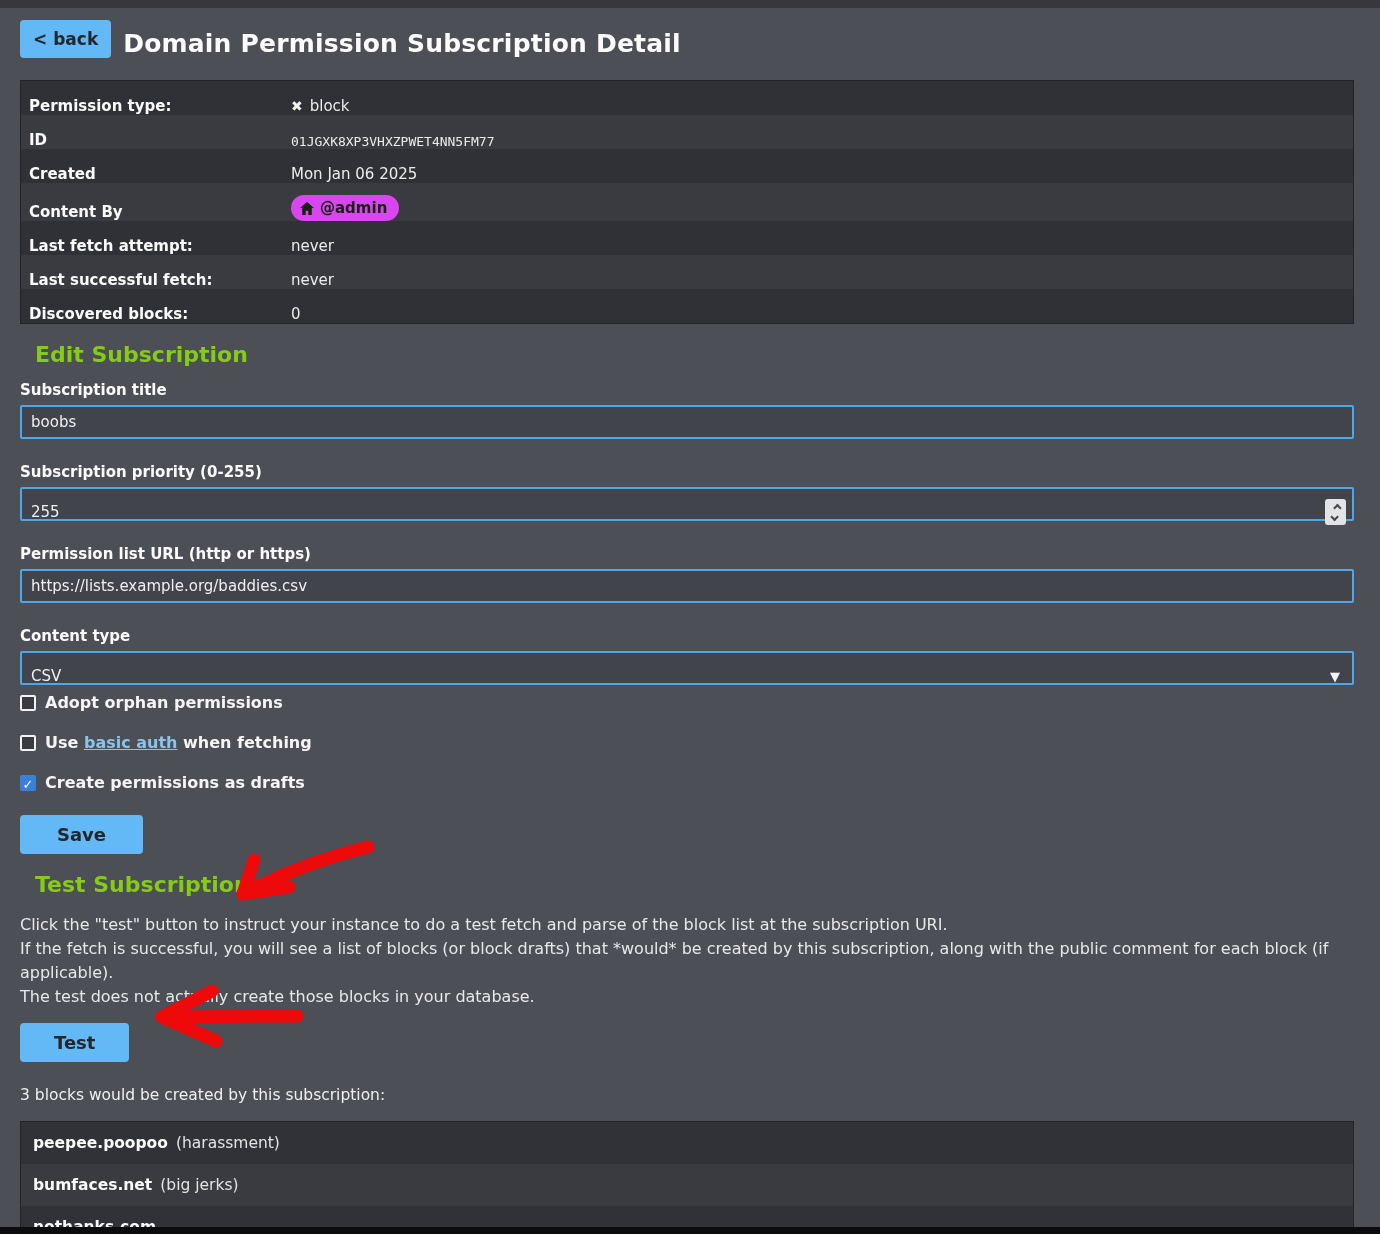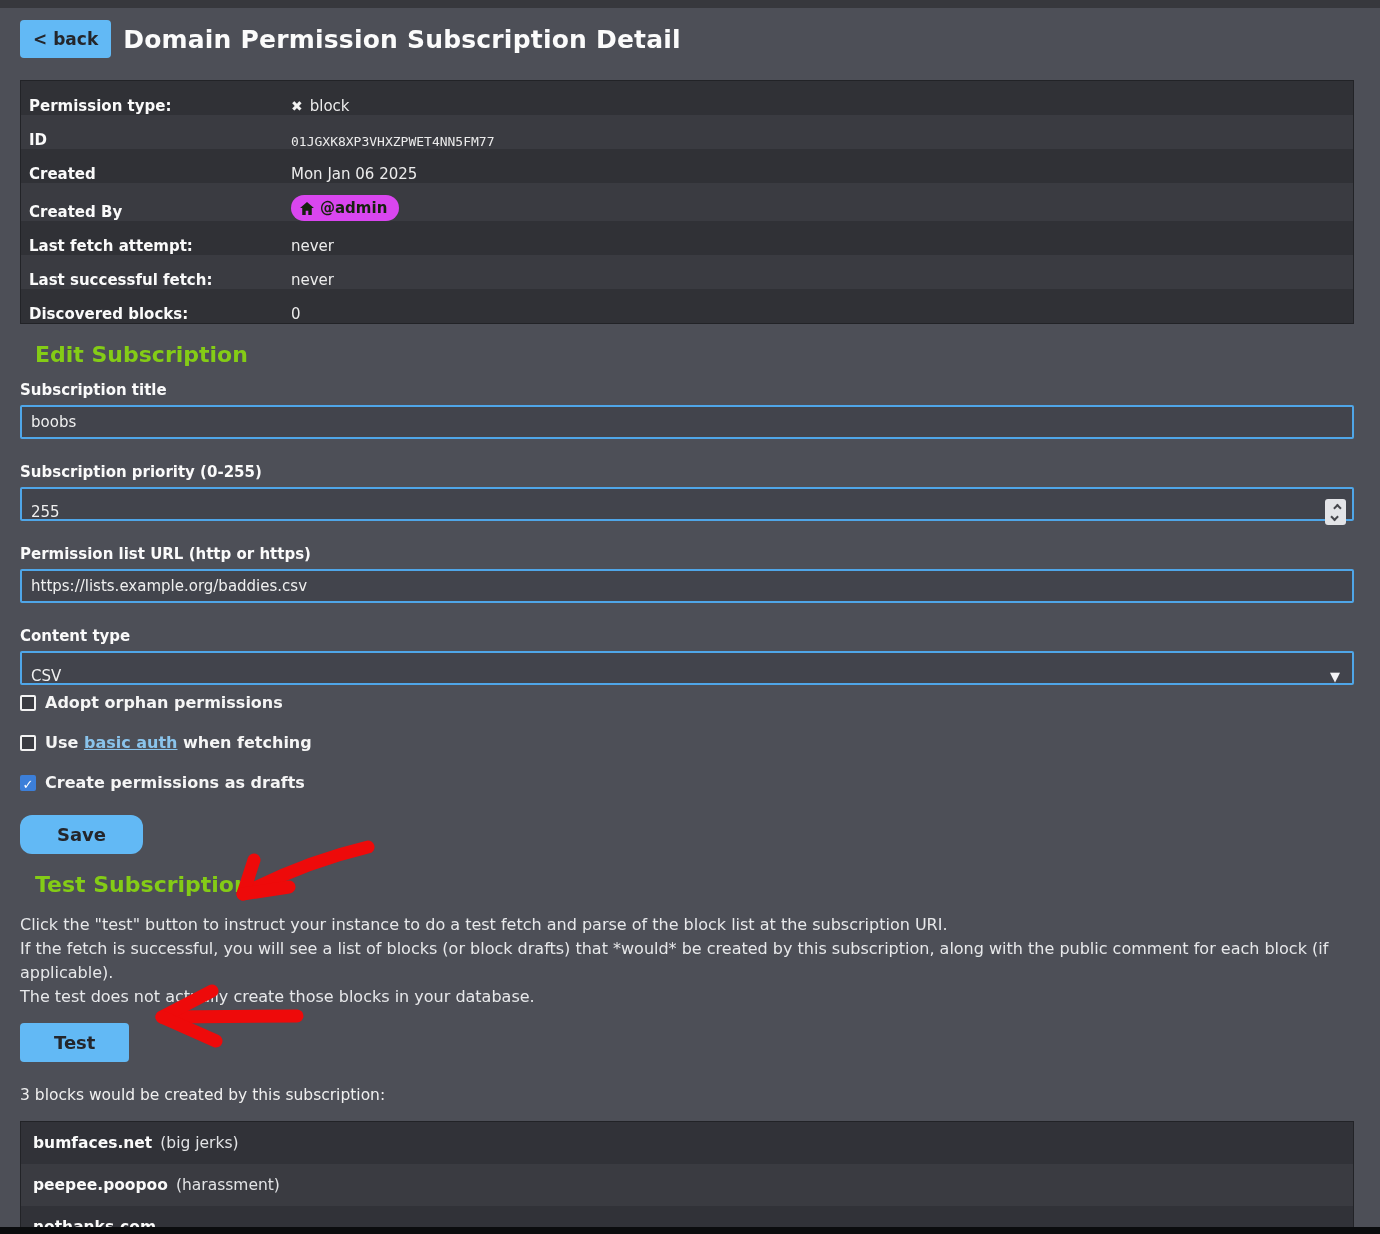--- a/index.html
+++ b/index.html
@@ -9,21 +9,21 @@
     font-family:"DejaVu Sans","Liberation Sans",sans-serif;
     color:#f5f5f5;
     position:relative;
   }
   .top-strip { position:absolute; top:0; left:0; width:100%; height:8px; background:#37383d; }
   .bottom-strip { position:absolute; bottom:0; left:0; width:100%; height:7px; background:#0b0c0e; }
 
   .container { padding:20px 26px 0 20px; position:relative; }
 
   
-  .page-header { display:flex; align-items:center; gap:12px; margin-bottom:22px; }
+  .page-header { display:flex; align-items:flex-end; gap:12px; margin-bottom:22px; }
   .btn {
     background:#62b9f5; color:#24262b; font-weight:bold;
     border:none; border-radius:4px; cursor:pointer;
     font-family:inherit;
   }
   .back-btn { font-size:17px; padding:9px 13px; }
   h1 { font-size:25px; font-weight:bold; color:#fbfbfb; letter-spacing:0.2px; }
 
   
   .info-table { border:1px solid #222327; margin-bottom:18px; }
@@ -72,21 +72,21 @@
     background:#3a3b41; border:2px solid #f2f2f2; border-radius:2px;
   }
   .checkbox.checked {
     background:#3c7fd9; border-color:#3c7fd9;
     color:#fff; font-size:13px; line-height:16px; text-align:center; font-weight:bold;
   }
   .checkbox.checked::after { content:"✓"; }
   .cb-text { white-space:pre; }
   a.inline-link { color:#8ac4ec; text-decoration:underline; font-weight:bold; cursor:pointer; }
 
-  .save-btn { font-size:18px; padding:9px 37px; margin-top:2px; margin-bottom:18px; display:inline-block;border-radius:12px; }
+  .save-btn { font-size:18px; padding:9px 37px; margin-top:2px; margin-bottom:18px; display:inline-block; }
 
   
   h2.test-heading { margin-bottom:16px; }
   .description { font-size:16px; line-height:24px; color:#e7e8ea; margin-bottom:14px; }
   .test-btn { font-size:18px; padding:9px 34px; margin-bottom:24px; display:inline-block;text-align:center; }
   .result-text { font-size:15.5px; color:#f0f0f0; margin-bottom:17px; }
 
   .block-list { border:1px solid #222327; width:1334px; }
   .block-row { display:flex; align-items:center; min-height:42px; padding:0 12px; font-size:15.5px; gap:8px; }
   .block-row:nth-child(odd) { background:#313238; }
@@ -119,21 +119,21 @@
     </div>
     <div class="info-row">
       <div class="info-label">ID</div>
       <div class="info-value mono">01JGXK8XP3VHXZPWET4NN5FM77</div>
     </div>
     <div class="info-row">
       <div class="info-label">Created</div>
       <div class="info-value">Mon Jan 06 2025</div>
     </div>
     <div class="info-row tall">
-      <div class="info-label">Created By</div>
+      <div class="info-label">Content By</div>
       <div class="info-value">
         <span class="badge">
           <span>
             <svg width="14" height="13" viewBox="0 0 16 15">
                 <path d="M8 0 L16 7 H13.5 V15 H9.5 V10 H6.5 V15 H2.5 V7 H0 Z" fill="#15220e"></path>
               </svg>
           </span>
           <span>@admin</span>
         </span>
       </div>
@@ -199,26 +199,26 @@
     <div>If the fetch is successful, you will see a list of blocks (or block drafts) that *would* be created by this subscription, along with the public comment for each block (if applicable).</div>
     <div>The test does not actually create those blocks in your database.</div>
   </div>
 
   <button class="btn test-btn">Test</button>
 
   <div class="result-text">3 blocks would be created by this subscription:</div>
 
   <div class="block-list">
     <div class="block-row">
+      <span class="block-domain">peepee.poopoo</span>
+      <span class="block-comment">(harassment)</span>
+    </div>
+    <div class="block-row">
       <span class="block-domain">bumfaces.net</span>
       <span class="block-comment">(big jerks)</span>
-    </div>
-    <div class="block-row">
-      <span class="block-domain">peepee.poopoo</span>
-      <span class="block-comment">(harassment)</span>
     </div>
     <div class="block-row">
       <span class="block-domain">nothanks.com</span>
       <span class="block-comment"></span>
     </div>
   </div>
 
 </div>
 
 <svg class="arrows" width="1380" height="1234" viewBox="0 0 1380 1234">

